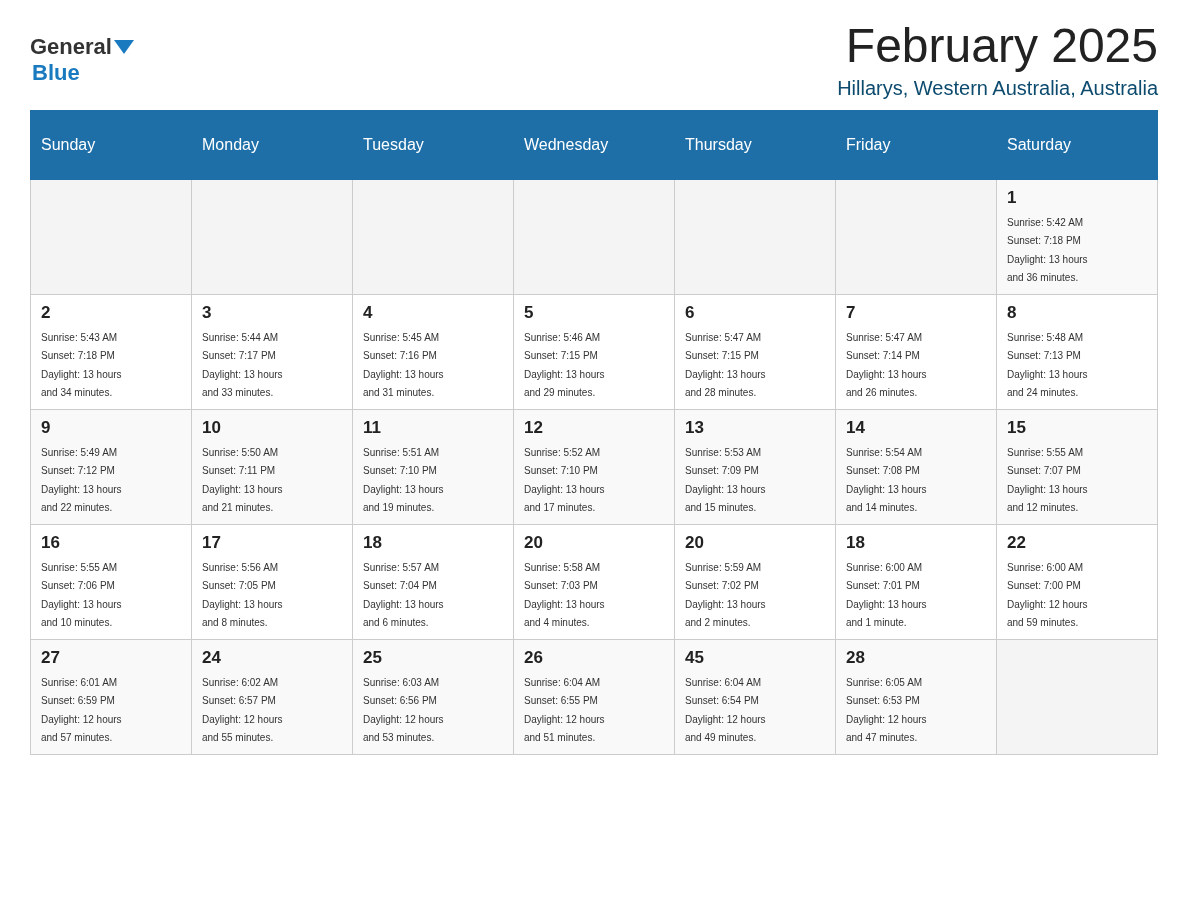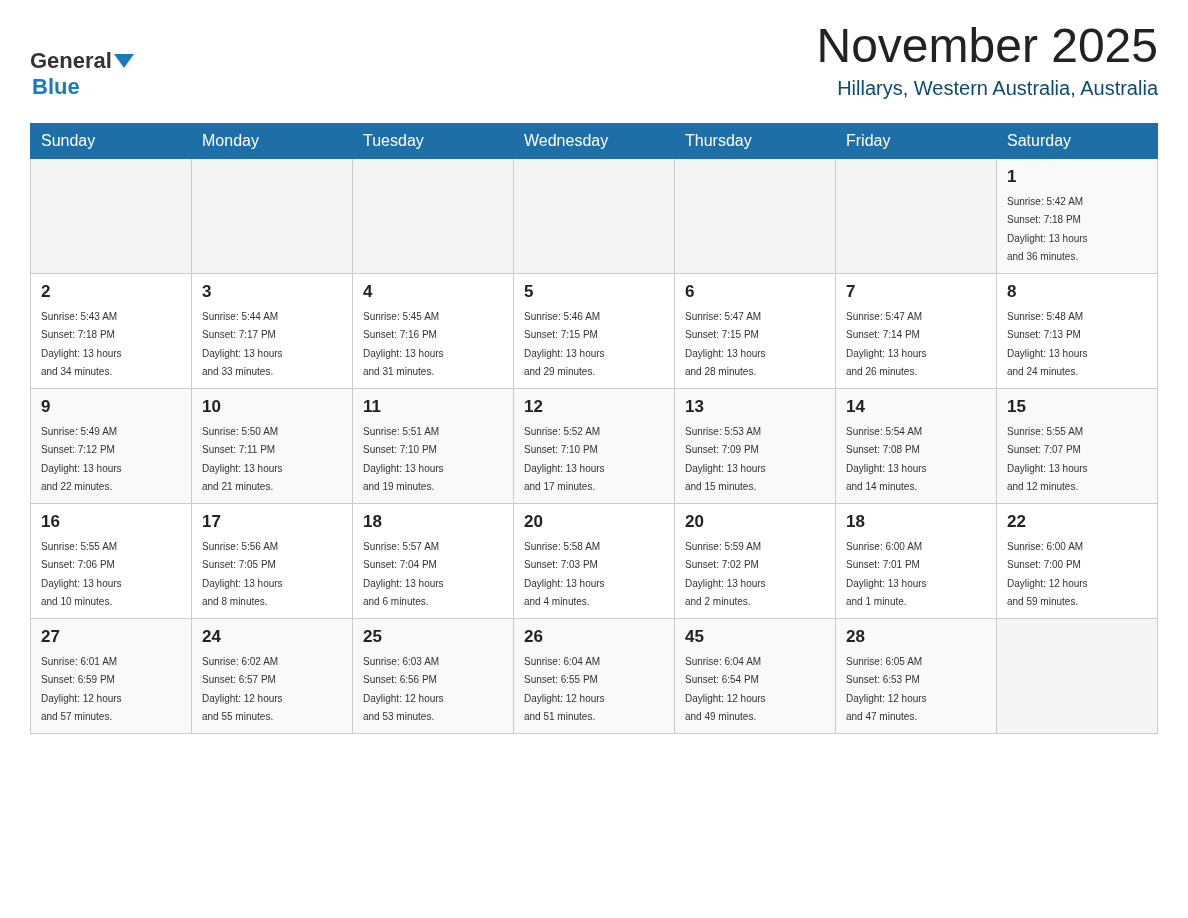--- a/index.html
+++ b/index.html
@@ -7,22 +7,22 @@
       font-family: Arial, Helvetica, sans-serif;
       background: #fff;
       color: #333;
       width: 1188px;
       min-height: 918px;
       padding: 20px 30px;
     }
     .header-area {
       display: flex;
       justify-content: space-between;
-      align-items: flex-end;
-      margin-bottom: 23px;
+      align-items: center;
+      margin-bottom: 10px;
     }
     .logo-text-general {
       font-size: 22px;
       font-weight: bold;
       color: #333;
     }
     .title-area {
       text-align: right;
     }
     .month-title {
@@ -38,21 +38,21 @@
     }
     .calendar-table {
       width: 100%;
       border-collapse: collapse;
       margin-top: 8px;
     }
     .calendar-table th {
       background-color: #1e6fa8;
       color: #fff;
       text-align: left;
-      padding: 8px 10px;
+      padding: 25px 10px;
       font-size: 16px;
       font-weight: normal;
       border: 1px solid #1e6fa8;
     }
     .calendar-table td {
       vertical-align: top;
       padding: 8px 10px;
       border: 1px solid #ccc;
       width: 14.28%;
       min-height: 110px;
@@ -112,21 +112,21 @@
 
 <div class="header-area">
   <div class="logo-wrapper">
     <div class="logo-line1">
       <span class="logo-text-general">General</span>
       <span class="logo-arrow"></span>
     </div>
     <div class="logo-line2">Blue</div>
   </div>
   <div class="title-area">
-    <div class="month-title">November 2025</div>
+    <div class="month-title">February 2025</div>
     <div class="location-subtitle">Hillarys, Western Australia, Australia</div>
   </div>
 </div>
 
 <table class="calendar-table">
   <thead>
     <tr id="days-header">
         <th>Sunday</th>
         <th>Monday</th>
         <th>Tuesday</th>

